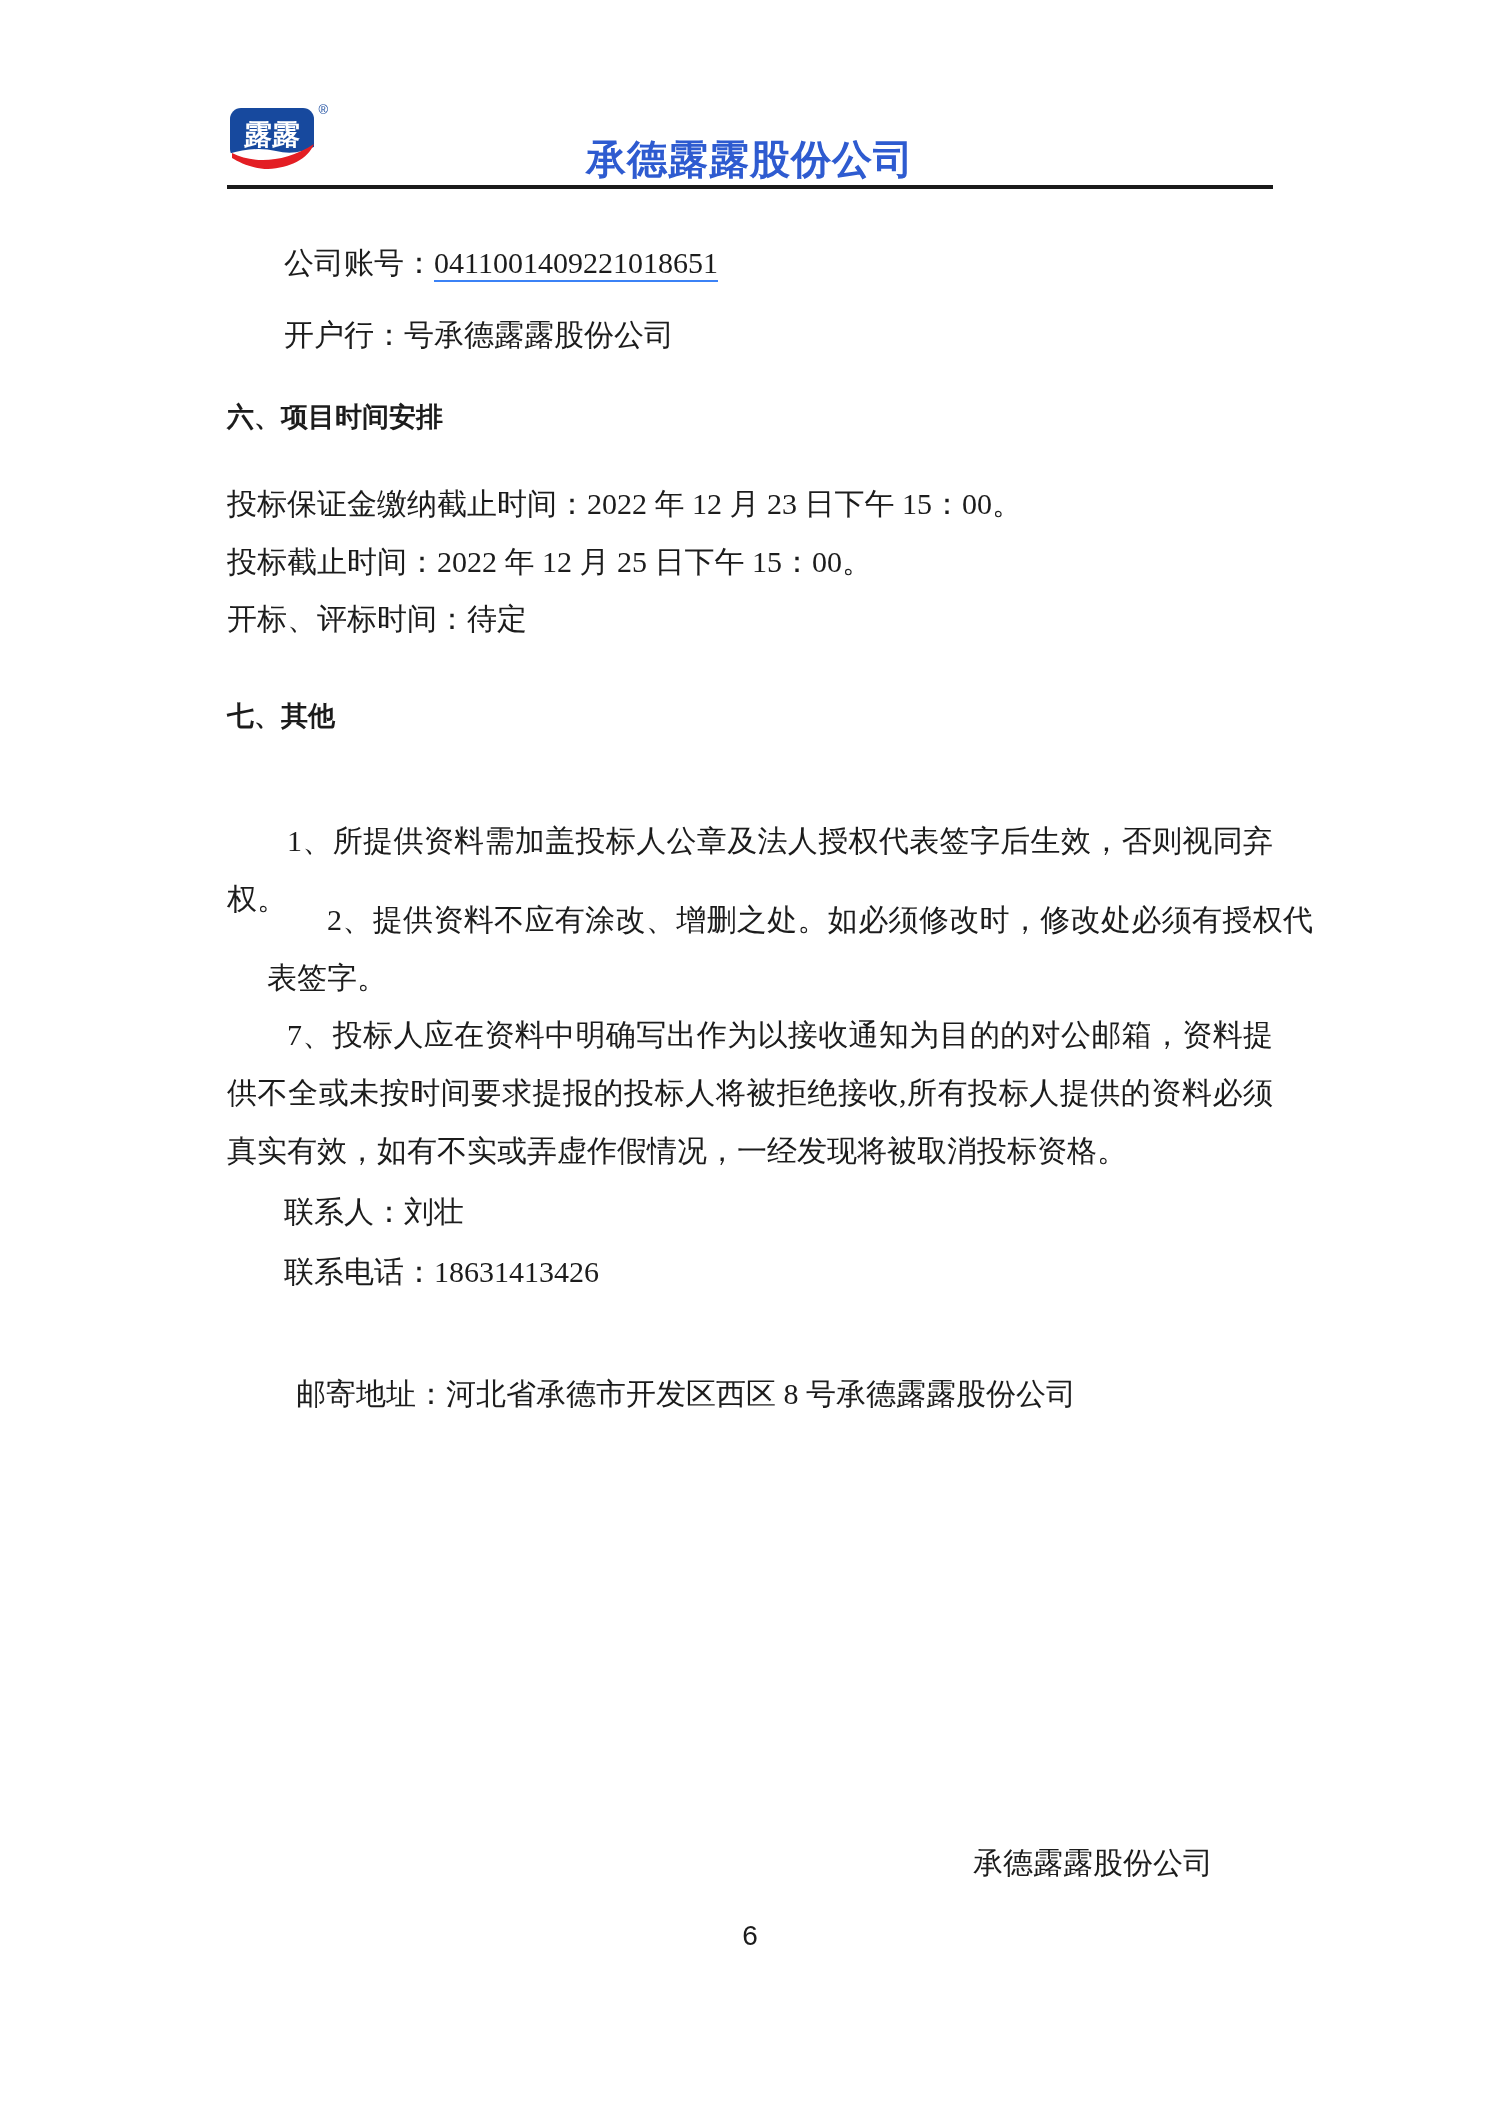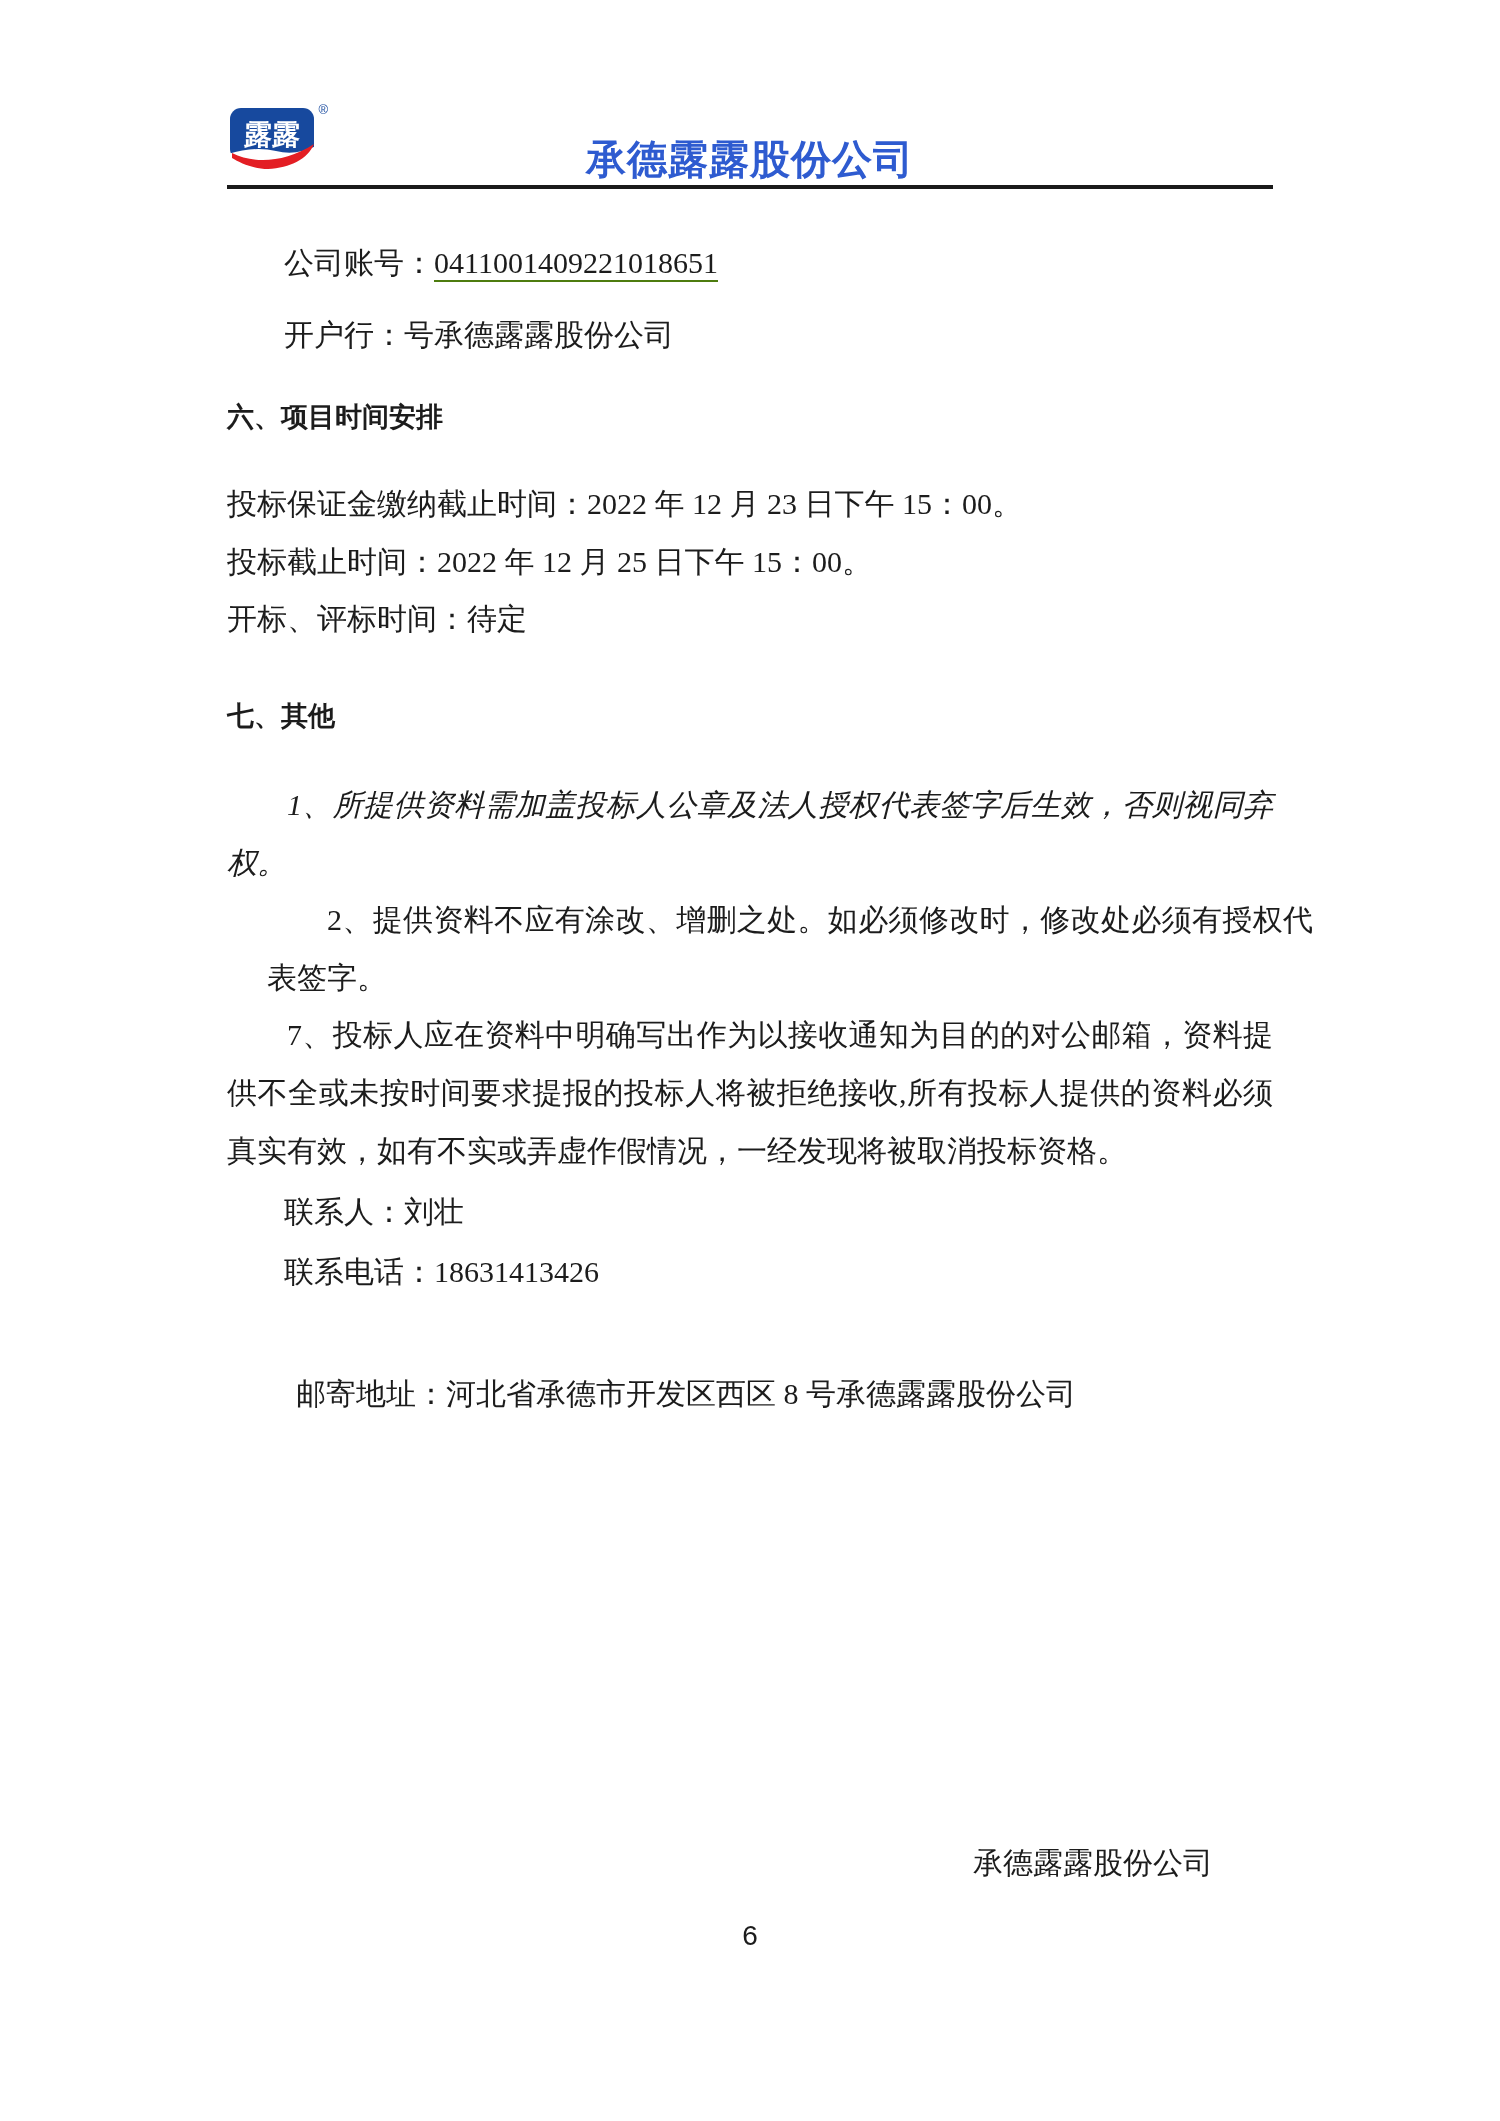--- a/index.html
+++ b/index.html
@@ -36,21 +36,21 @@
   .heading{
     position:absolute;margin:0;
     font-family:"Liberation Sans","DejaVu Sans",sans-serif;
     font-size:27px;font-weight:bold;line-height:36px;white-space:nowrap;
   }
   .para{
     position:absolute;left:227px;width:1046px;margin:0;
     font-size:30px;line-height:58px;
     text-align:justify;text-indent:2em;
   }
-  .underl{border-bottom:2px solid #4d7c0f;padding-bottom:1px;}
+  .underl{border-bottom:2px solid #3b82f6;padding-bottom:1px;}
   
   .signature{
     position:absolute;left:227px;top:1843px;width:1046px;margin:0;
     font-size:30px;text-align:right;padding-right:60px;box-sizing:border-box;
   }
   .pagenum{
     position:absolute;left:0;top:1920px;width:100%;margin:0;
     text-align:center;font-size:28px;
     font-family:"Liberation Sans","DejaVu Sans",sans-serif;
   }
@@ -77,21 +77,21 @@
     <span>公司账号：</span><span class="underl">0411001409221018651</span>
   </p>
   <p class="line" style="left:284px;top:318px;">开户行：号承德露露股份公司</p>
 
   <h2 class="heading" style="left:227px;top:399px;">六、项目时间安排</h2>
   <p class="line" style="left:227px;top:487px;">投标保证金缴纳截止时间：2022 年 12 月 23 日下午 15：00。</p>
   <p class="line" style="left:227px;top:545px;">投标截止时间：2022 年 12 月 25 日下午 15：00。</p>
   <p class="line" style="left:227px;top:602px;">开标、评标时间：待定</p>
 
   <h2 class="heading" style="left:227px;top:698px;">七、其他</h2>
-  <p class="para" style="top:776px;font-style:italic;">1、所提供资料需加盖投标人公章及法人授权代表签字后生效，否则视同弃权。</p>
+  <p class="para" style="top:812px;">1、所提供资料需加盖投标人公章及法人授权代表签字后生效，否则视同弃权。</p>
   <p class="para" style="top:891px;margin-left:40px;">2、提供资料不应有涂改、增删之处。如必须修改时，修改处必须有授权代表签字。</p>
   <p class="para" style="top:1006px;">7、投标人应在资料中明确写出作为以接收通知为目的的对公邮箱，资料提供不全或未按时间要求提报的投标人将被拒绝接收,所有投标人提供的资料必须真实有效，如有不实或弄虚作假情况，一经发现将被取消投标资格。</p>
 
   <p class="line" style="left:284px;top:1195px;">联系人：刘壮</p>
   <p class="line" style="left:284px;top:1255px;">联系电话：18631413426</p>
   <p class="line" style="left:296px;top:1377px;">邮寄地址：河北省承德市开发区西区 8 号承德露露股份公司</p>
 
   <p class="signature">承德露露股份公司</p>
   <p class="pagenum">6</p>
 

